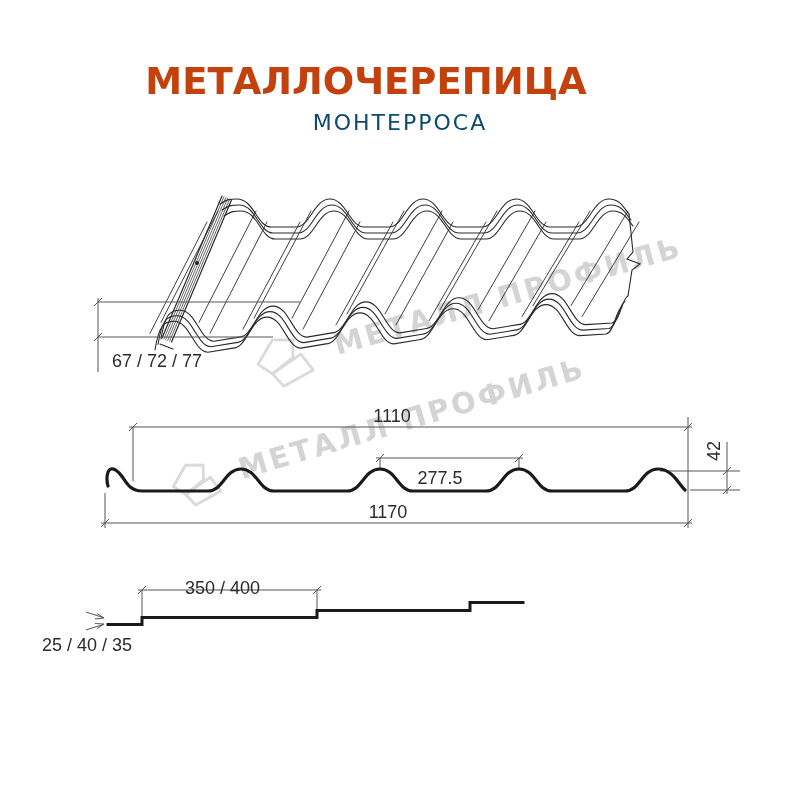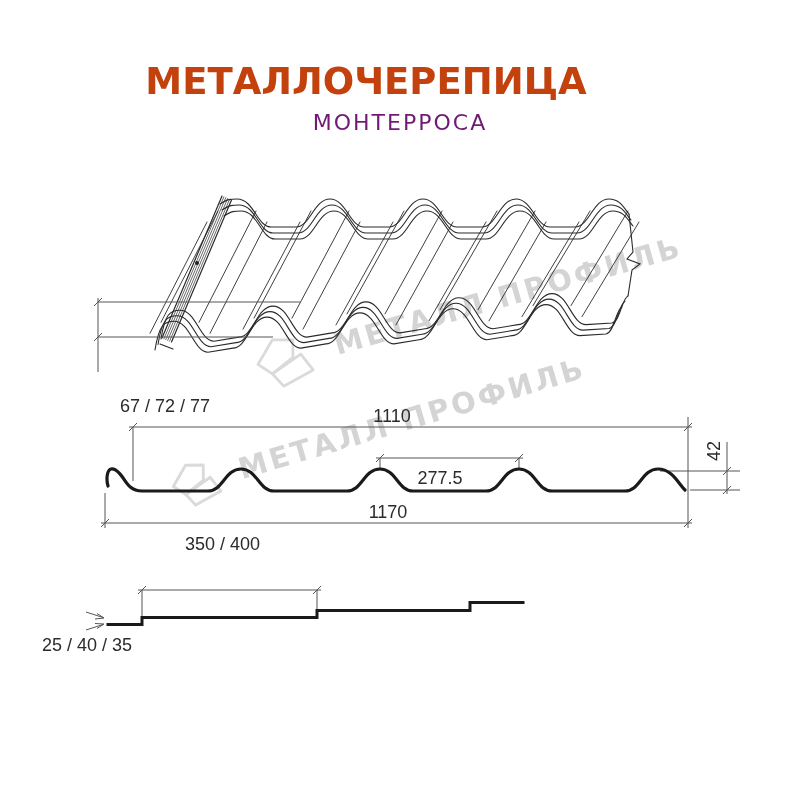--- a/index.html
+++ b/index.html
@@ -4,21 +4,21 @@
 <style>
   html,body{margin:0;padding:0;}
   body{width:800px;height:800px;position:relative;background:#ffffff;overflow:hidden;
        font-family:"Liberation Sans",sans-serif;}
   .abs{position:absolute;}
   .title{left:0;top:60px;width:732px;text-align:center;
          font-family:"DejaVu Sans",sans-serif;font-weight:700;font-size:37px;
          color:#c2410c;letter-spacing:0px;z-index:3;}
   .subtitle{left:0;top:110px;width:800px;text-align:center;
             font-family:"DejaVu Sans",sans-serif;font-weight:400;font-size:22px;
-            color:#701a75;letter-spacing:2px;z-index:3;}
+            color:#0c4a6e;letter-spacing:2px;z-index:3;}
   .lbl{font-size:18px;color:#2b2b2b;z-index:4;white-space:nowrap;
        font-family:"Liberation Sans",sans-serif;}
   .lbl.c{text-align:center;}
   .rot90{transform:rotate(-90deg);transform-origin:center center;text-align:center;}
   svg.draw{position:absolute;z-index:2;}
   .wm{display:flex;align-items:center;gap:12px;z-index:1;white-space:nowrap;}
   .wm .wm-txt{font-family:"DejaVu Sans",sans-serif;font-weight:700;font-size:29px;
               letter-spacing:3px;color:#d4d4d4;}
   #wm1{left:252px;top:340px;height:58px;transform:rotate(-16deg);transform-origin:0 50%;}
   #wm2{left:170px;top:464px;height:52px;transform:rotate(-16.5deg);transform-origin:0 50%;}
@@ -85,21 +85,21 @@
     </g>
 
   <g stroke="#555555" stroke-width="1" fill="none">
     <path d="M38,128 V202"></path>
     <path d="M38,132 H240"></path>
     <path d="M38,167 H213"></path>
     <path d="M34,136 L42,128"></path>
     <path d="M34,171 L42,163"></path>
   </g>
 </svg>
-<div class="abs lbl" style="left:120px;top:351px;margin-top:45px;">67 / 72 / 77</div>
+<div class="abs lbl" style="left:112px;top:351px;">67 / 72 / 77</div>
 
 <svg class="draw" style="left:60px;top:395px;" width="740" height="150" viewBox="0 0 740 150">
 
   <g stroke="#555555" stroke-width="1" fill="none">
 
     <path d="M69,32 H632"></path>
     <path d="M73,32 V86"></path>
     <path d="M628,22 V133"></path>
     <path d="M69,36 L77,28"></path>
     <path d="M624,36 L632,28"></path>
@@ -142,14 +142,14 @@
     <path d="M98,34 L106,26"></path>
     <path d="M273,34 L281,26"></path>
 
     <path d="M46,52 L63,57.5"></path>
     <path d="M57,53.5 L64,58 L55,59"></path>
     <path d="M46,70 L63,64.5"></path>
     <path d="M55,63.5 L64,64 L57,68.5"></path>
   </g>
   <path d="M68,64.5 L102,64.5 L102,57.5 L277,57.5 L277,50.5 L430,50.5 L430,42.5 L483,42.5" fill="none" stroke="#1a1a1a" stroke-width="3" stroke-linecap="square" stroke-linejoin="miter"></path>
 </svg>
-<div class="abs lbl c" style="left:155px;top:534px;width:135px;">350 / 400</div>
+<div class="abs lbl c" style="left:155px;top:578px;width:135px;">350 / 400</div>
 <div class="abs lbl" style="left:42px;top:635px;">25 / 40 / 35</div>
 
 </body></html>

